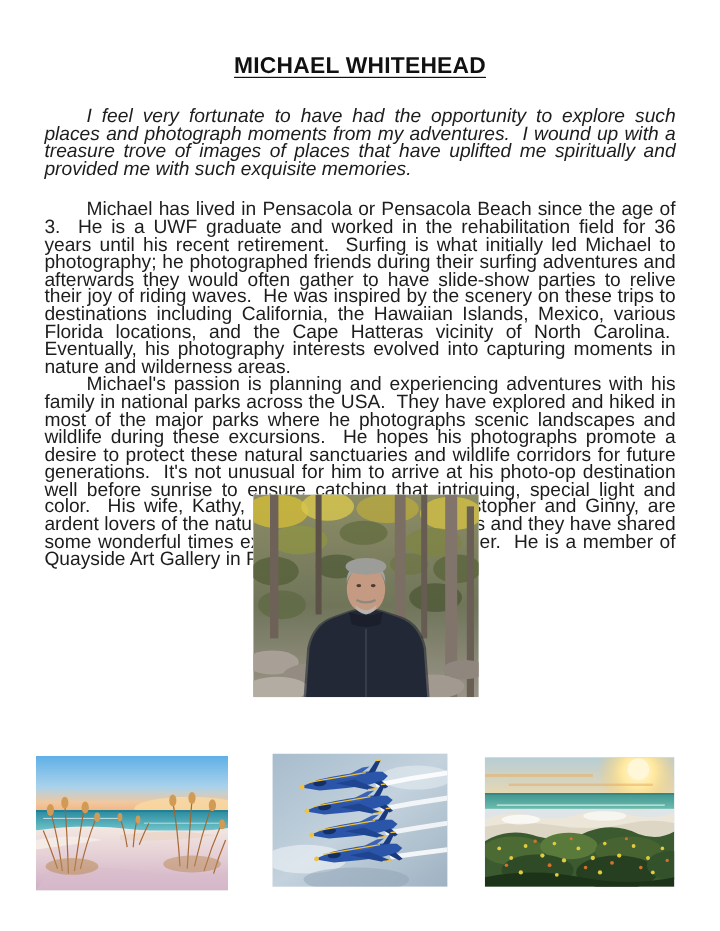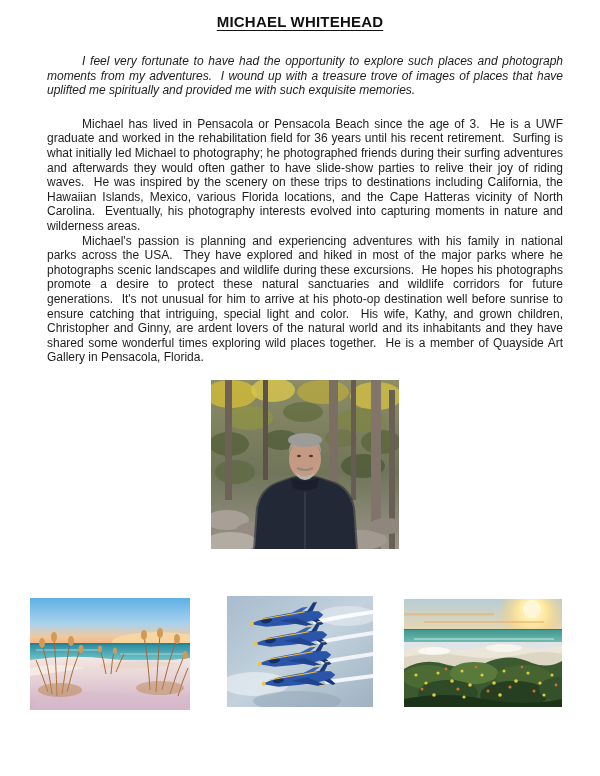--- a/index.html
+++ b/index.html
@@ -6,39 +6,38 @@
   html, body { width: 600px; height: 776px; background: #ffffff; }
   body {
     position: relative;
     font-family: "Liberation Sans", sans-serif;
     color: #1d1d1d;
     overflow: hidden;
   }
   .page { position: relative; width: 600px; height: 776px; background: #fff; }
 
   .page-title {
-    margin-top: 13px;
+    margin-top: 45px;
     text-align: center;
-    font-size: 15px;
+    font-size: 19px;
     font-weight: bold;
     letter-spacing: 0.2px;
     text-decoration: underline;
     text-underline-offset: 3px;
     color: #111;
   }
 
   .text-col { padding: 0 37px; }
 
   p.body-par {
-    font-size: 12px;
+    font-size: 16px;
     line-height: 14.6px;
     text-align: justify;
     text-indent: 35px;
     color: #1d1d1d;
-    margin-left: 10px;
   }
   p.intro {
     margin-top: 24px;
     font-style: italic;
   }
   p.bio1 { margin-top: 19px; }
   p.bio2 { margin-top: 0; }
 
   .photo {
     position: absolute;

